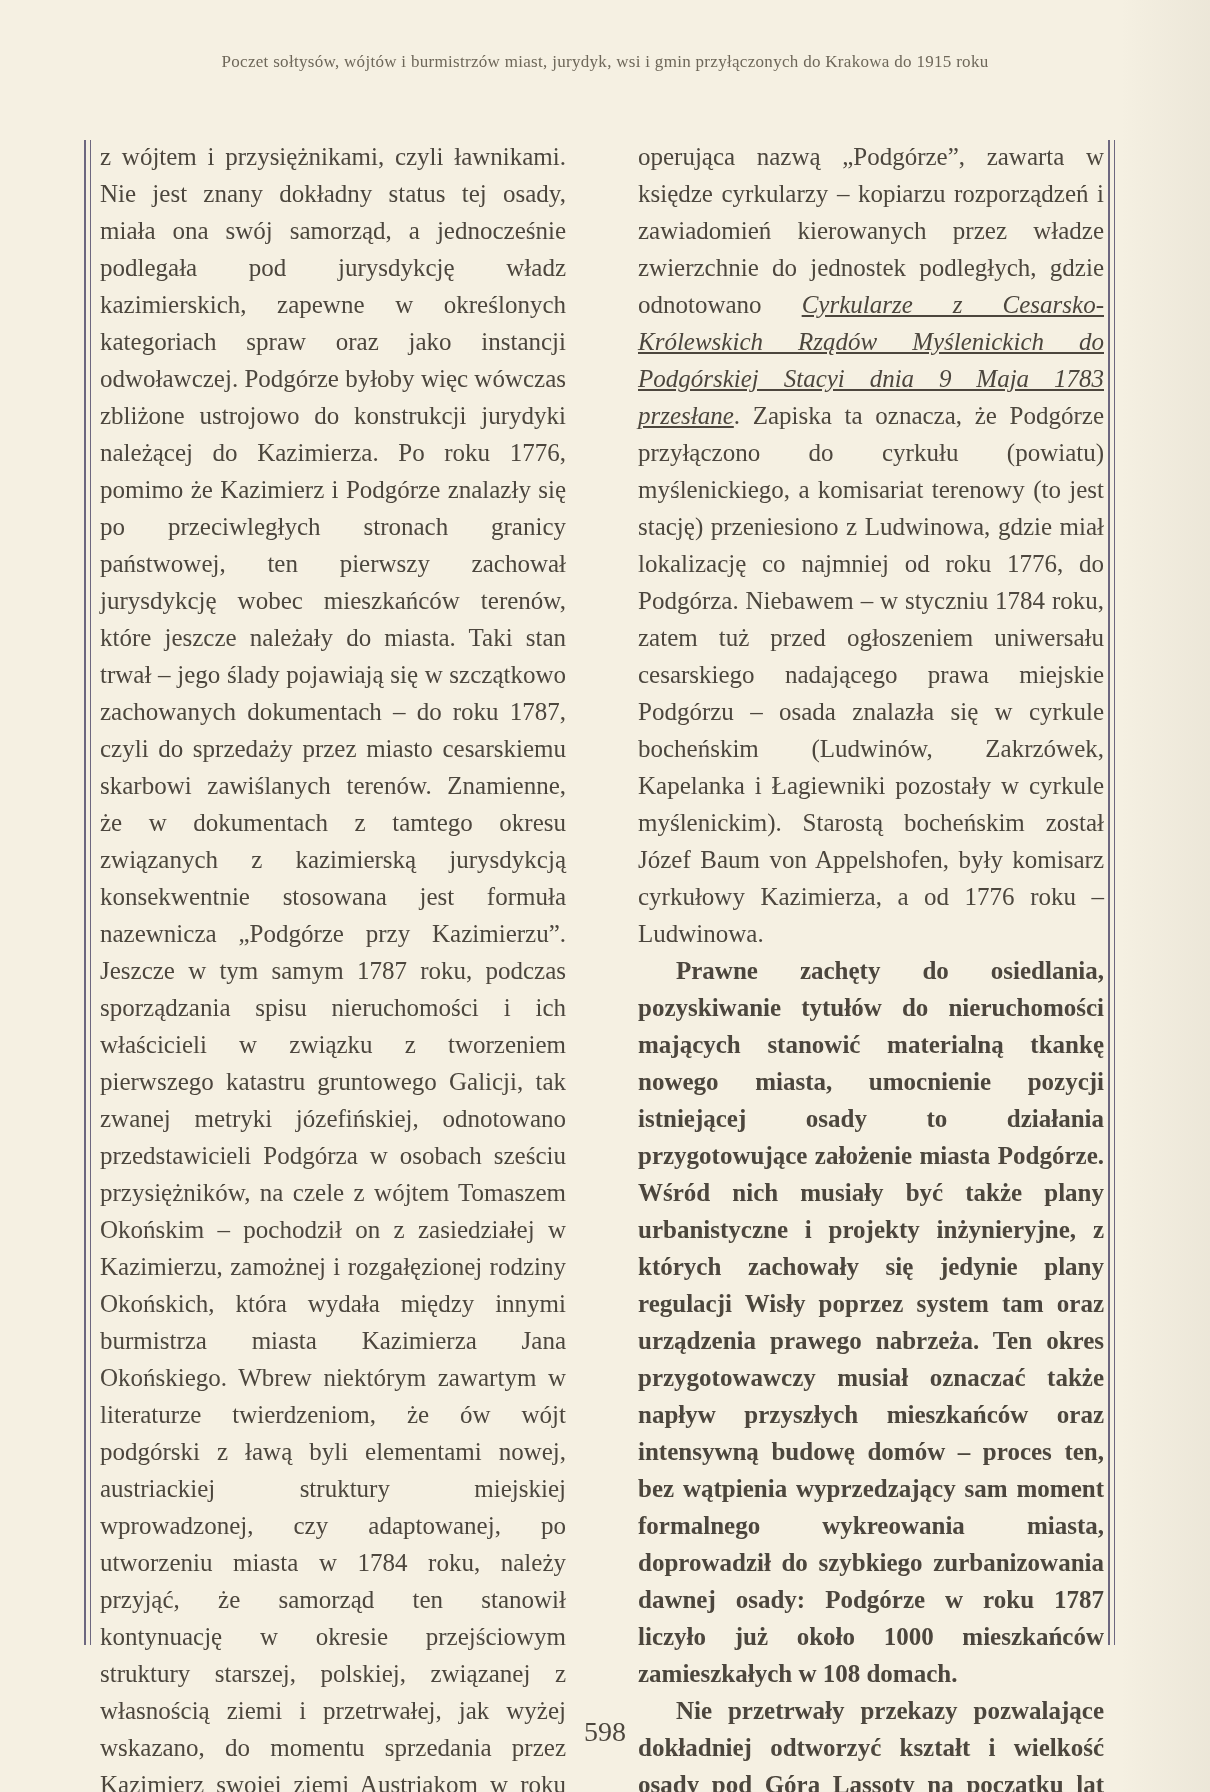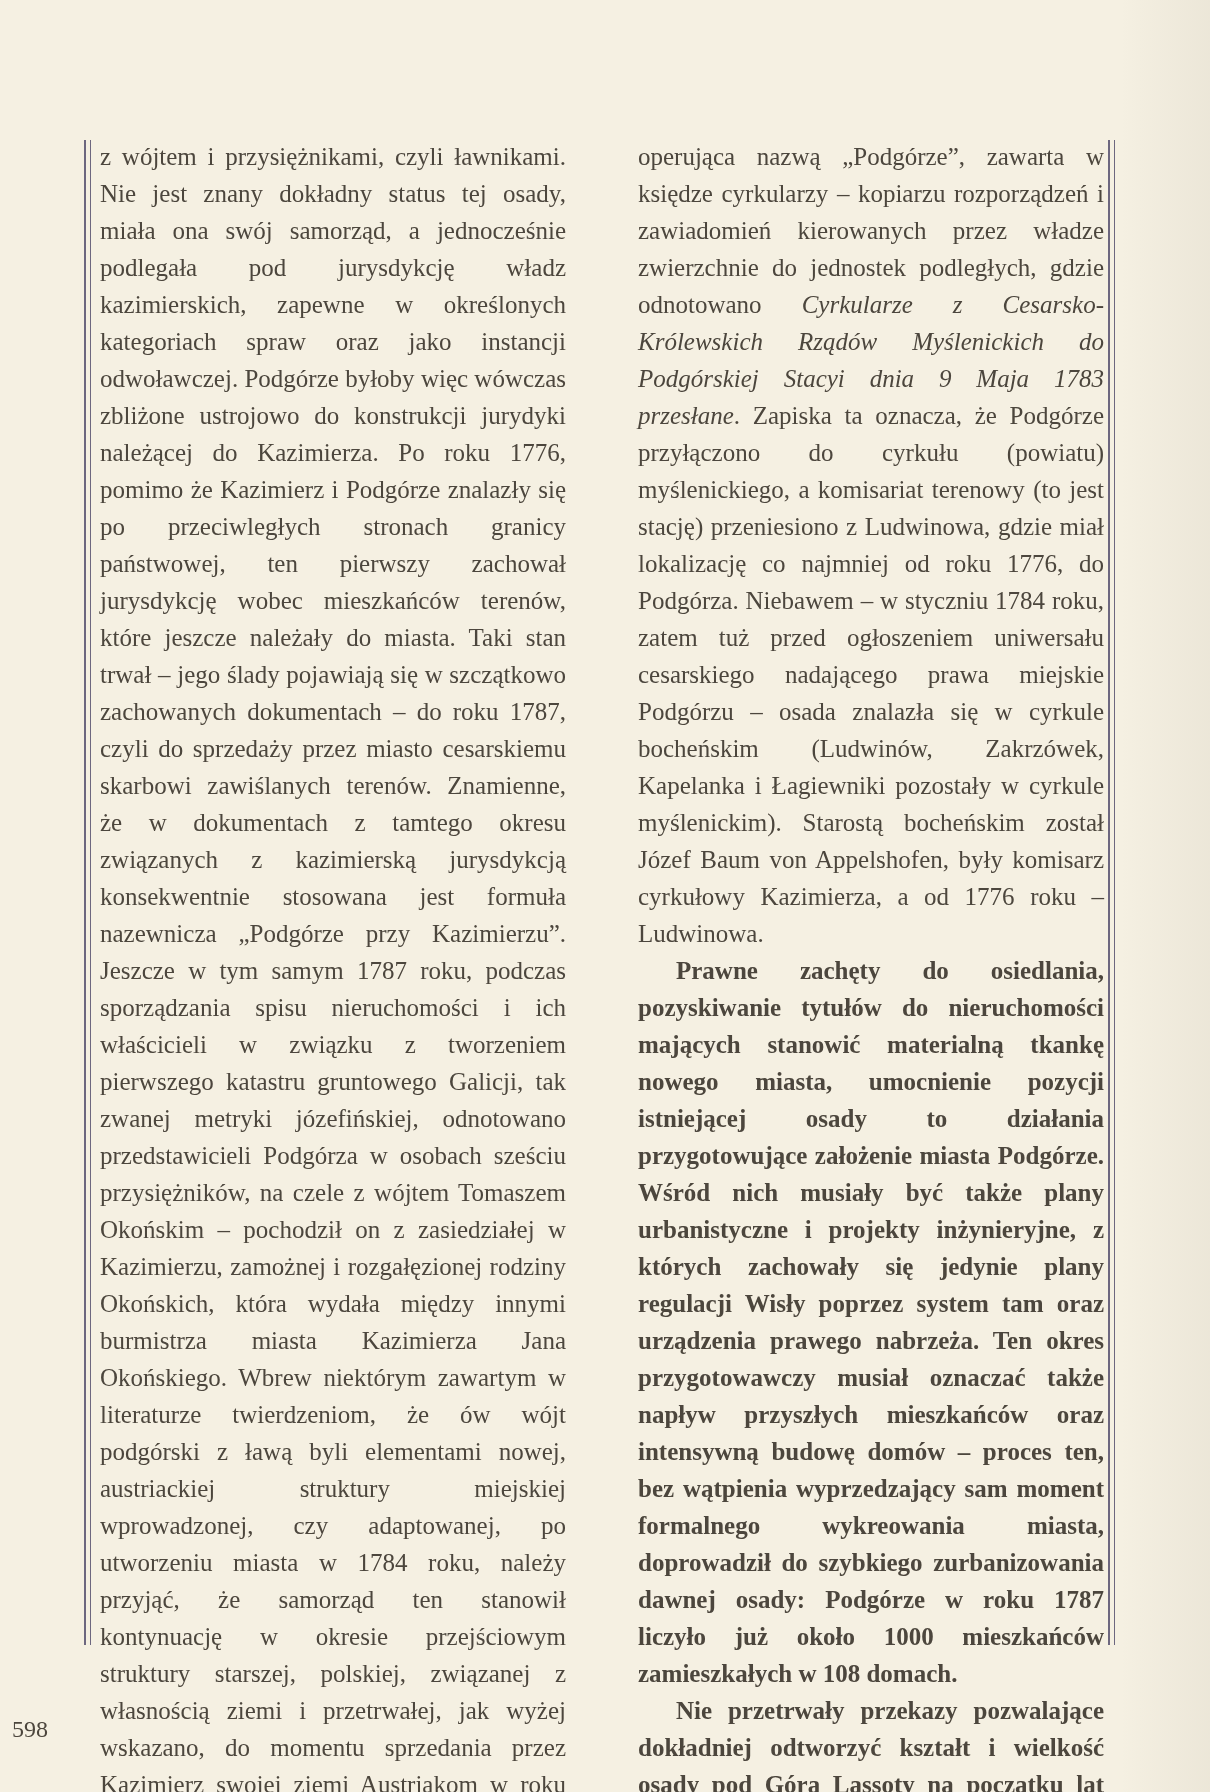--- a/index.html
+++ b/index.html
@@ -57,35 +57,37 @@
   .column-right { left: 638px; }
   .para {
     margin: 0;
   }
   .para.indent {
     text-indent: 38px;
     font-weight: bold;
   }
   .seg-italic {
     font-style: italic;
+    text-decoration: underline;
   }
   .page-number {
     position: absolute;
     top: 1716px;
-    left: 12px;
+    left: 0;
     right: 0;
-    text-align: left;
-    font-size: 24px;
+    text-align: center;
+    font-size: 28px;
     color: var(--ink, #4c463d);
   }
 </style>
 </head>
 <body>
 
 <div class="page">
+  <div class="running-header">Poczet sołtysów, wójtów i burmistrzów miast, jurydyk, wsi i gmin przyłączonych do Krakowa do 1915 roku</div>
 
   <div class="rule rule-left"></div>
 
   <div class="rule rule-right"></div>
 
   <div class="column column-left">
       <p class="para"><span class="seg-normal">z wójtem i przysiężnikami, czyli ławnikami. Nie jest znany dokładny status tej osady, miała ona swój samorząd, a jednocześnie podlegała pod jurysdykcję władz kazimierskich, zapewne w określonych kategoriach spraw oraz jako instancji odwoławczej. Podgórze byłoby więc wówczas zbliżone ustrojowo do konstrukcji jurydyki należącej do Kazimierza. Po roku 1776, pomimo że Kazimierz i Podgórze znalazły się po przeciwległych stronach granicy państwowej, ten pierwszy zachował jurysdykcję wobec mieszkańców terenów, które jeszcze należały do miasta. Taki stan trwał – jego ślady pojawiają się w szczątkowo zachowanych dokumentach – do roku 1787, czyli do sprzedaży przez miasto cesarskiemu skarbowi zawiślanych terenów. Znamienne, że w dokumentach z tamtego okresu związanych z kazimierską jurysdykcją konsekwentnie stosowana jest formuła nazewnicza „Podgórze przy Kazimierzu”. Jeszcze w tym samym 1787 roku, podczas sporządzania spisu nieruchomości i ich właścicieli w związku z tworzeniem pierwszego katastru gruntowego Galicji, tak zwanej metryki józefińskiej, odnotowano przedstawicieli Podgórza w osobach sześciu przysiężników, na czele z wójtem Tomaszem Okońskim – pochodził on z zasiedziałej w Kazimierzu, zamożnej i rozgałęzionej rodziny Okońskich, która wydała między innymi burmistrza miasta Kazimierza Jana Okońskiego. Wbrew niektórym zawartym w literaturze twierdzeniom, że ów wójt podgórski z ławą byli elementami nowej, austriackiej struktury miejskiej wprowadzonej, czy adaptowanej, po utworzeniu miasta w 1784 roku, należy przyjąć, że samorząd ten stanowił kontynuację w okresie przejściowym struktury starszej, polskiej, związanej z własnością ziemi i przetrwałej, jak wyżej wskazano, do momentu sprzedania przez Kazimierz swojej ziemi Austriakom w roku 1787.</span></p>
     </div>
 
   <div class="column column-right">

